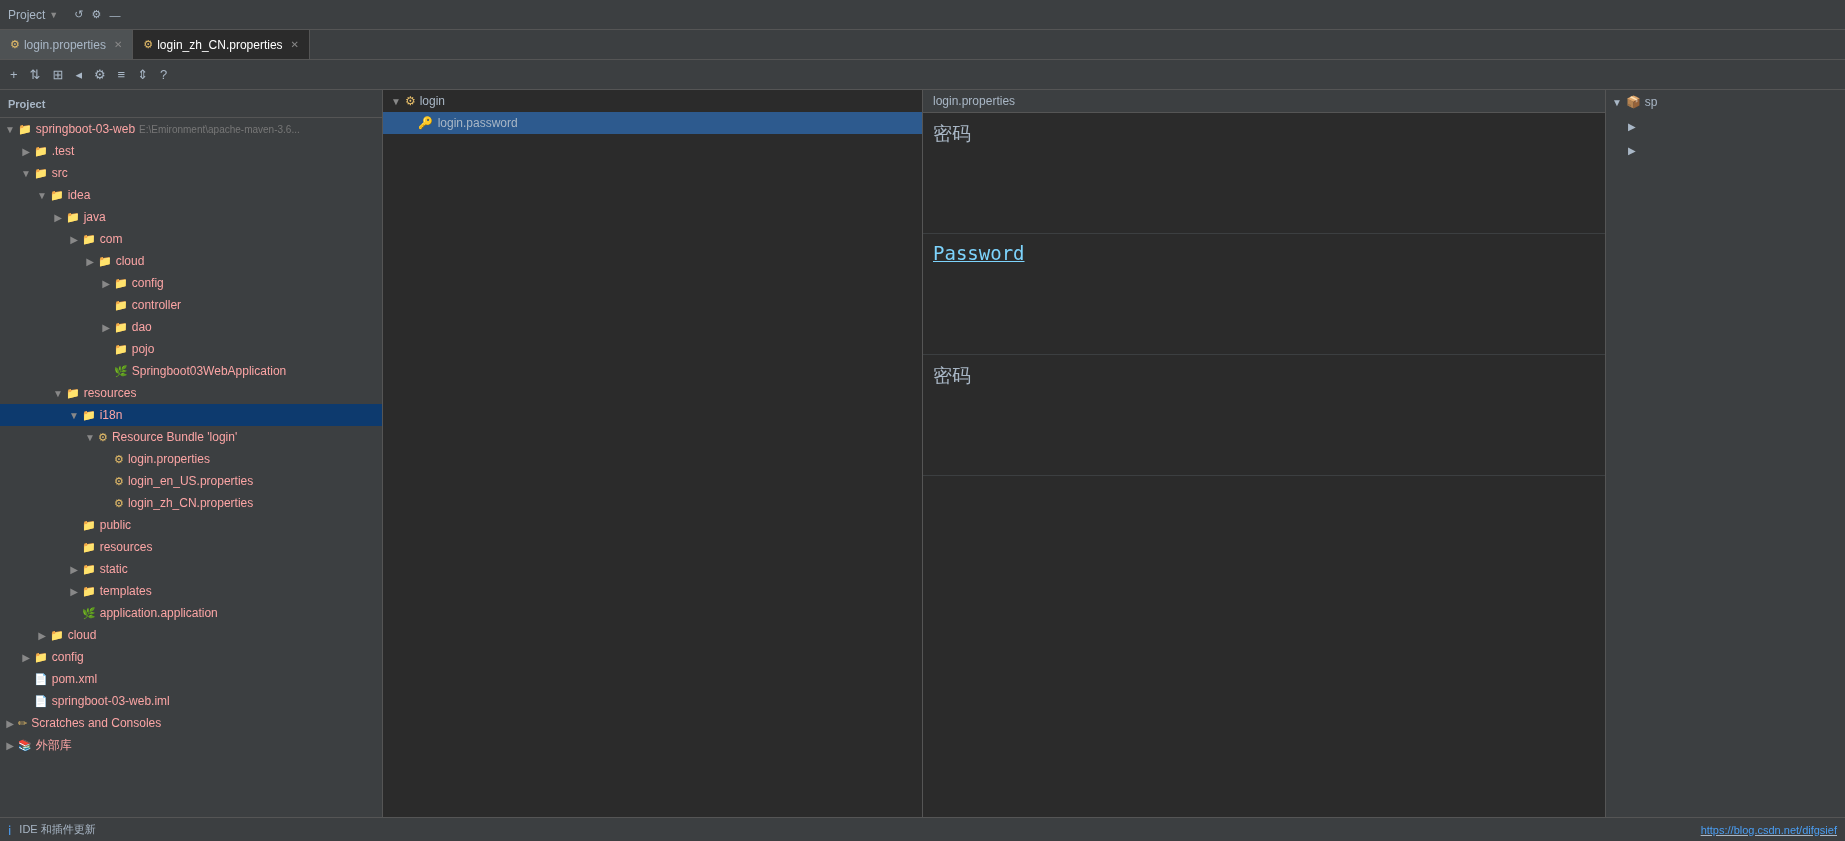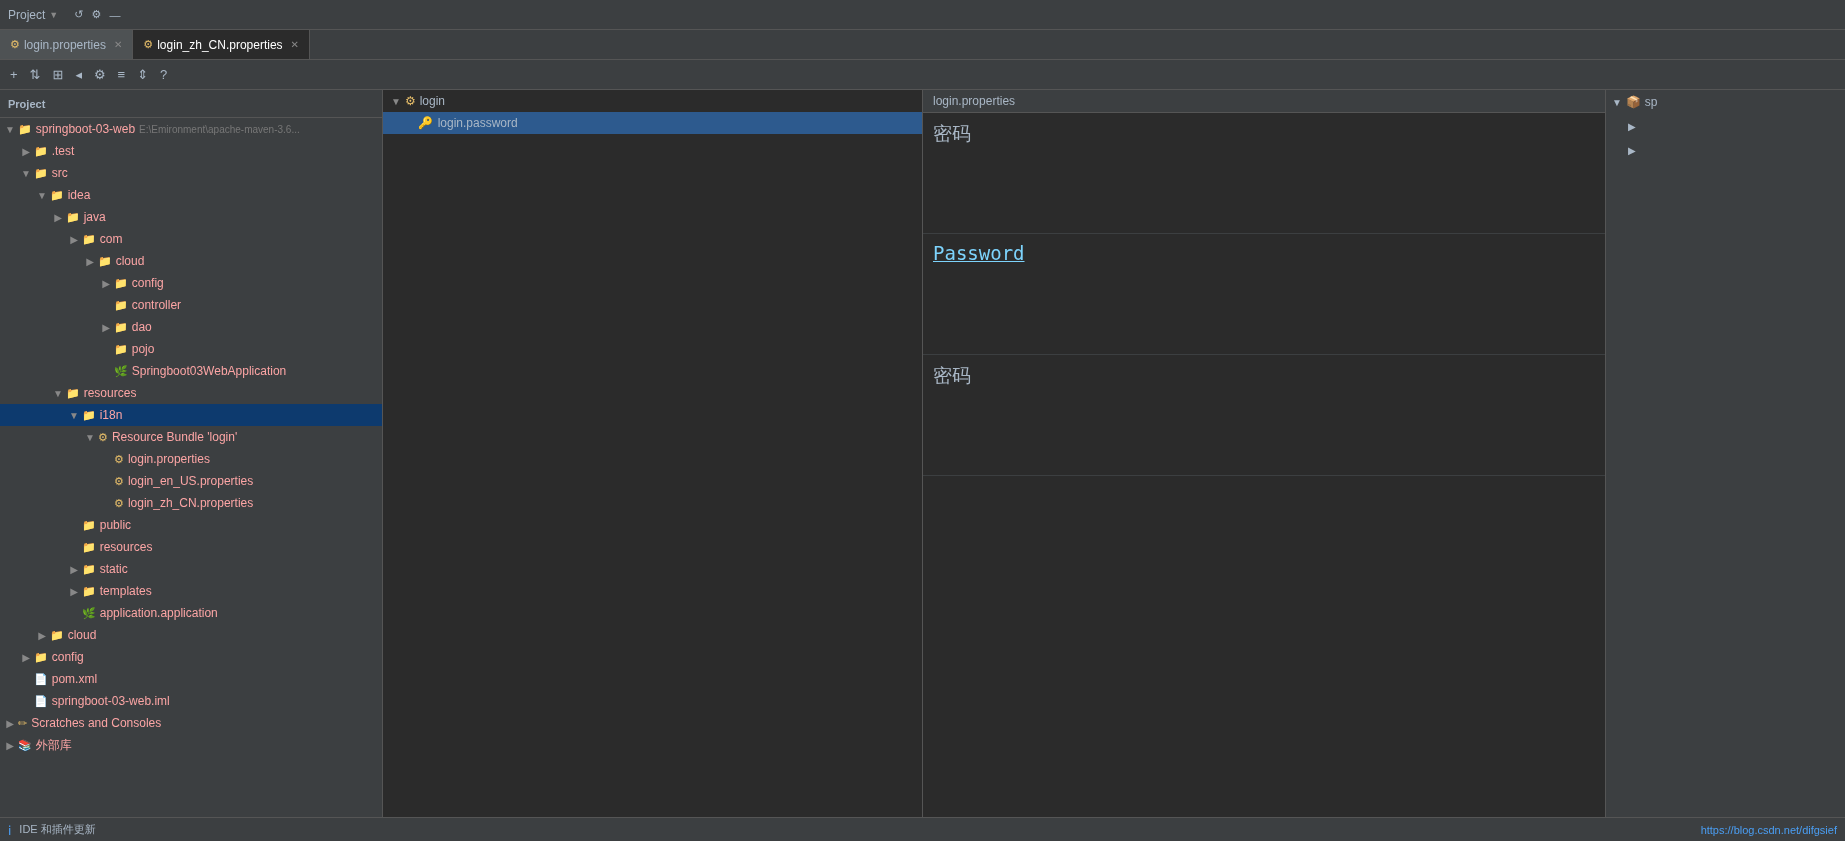--- a/index.html
+++ b/index.html
@@ -234,20 +234,21 @@
     }
     .status-link {
       color: #4a9ef4;
       text-decoration: none;
     }
     .status-right {
       margin-left: auto;
       display: flex;
       gap: 12px;
       align-items: center;
+      text-decoration: underline;
     }
 
     
     ::-webkit-scrollbar { width: 6px; height: 6px; }
     ::-webkit-scrollbar-track { background: #2b2b2b; }
     ::-webkit-scrollbar-thumb { background: #555; border-radius: 3px; }
   </style>
 </head>
 <body>
 

